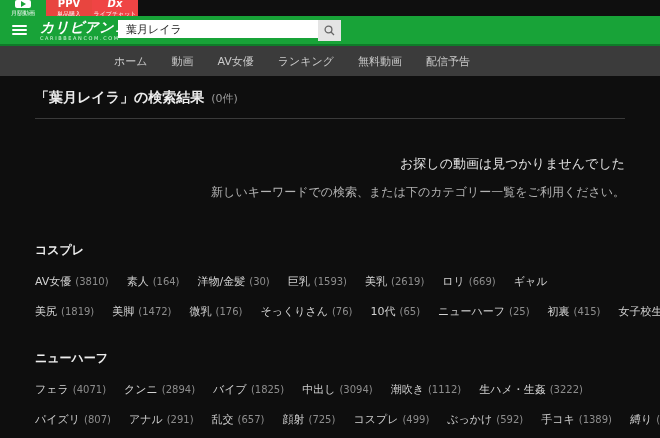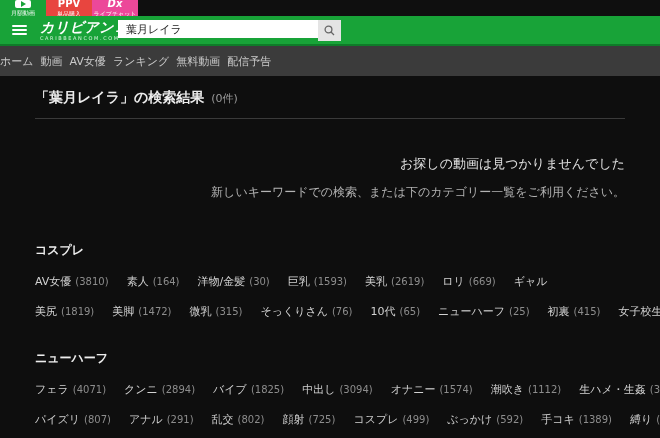--- a/index.html
+++ b/index.html
@@ -8,42 +8,42 @@
     background:#0e0e0e;
     font-family:"DejaVu Sans","Liberation Sans",sans-serif;
     overflow:hidden; position:relative;
   }
   
   .topbar { height:16px; background:#0f0f0f; display:flex; align-items:stretch; }
   .top-btn { width:46px; display:flex; flex-direction:column; align-items:center; justify-content:center; gap:2px; cursor:pointer; }
   .top-btn .lbl { font-size:6px; color:#fff; line-height:1; letter-spacing:0; }
   .btn-monthly { background:#18a338; }
   .btn-ppv { background:#e8453f; }
-  .btn-live { background:#ec4899;align-items:center; }
+  .btn-live { background:#ef4444;align-items:center; }
   .play-badge { width:16px; height:11px; background:#fff; border-radius:2px; display:flex; align-items:center; justify-content:center; }
   .play-badge::after { content:''; display:block; margin-left:1px;
     border-left:5px solid #18a338; border-top:3px solid transparent; border-bottom:3px solid transparent; }
   .ppv-title { font-size:10px; font-weight:bold; color:#fff; line-height:1; }
   .dx-title { font-size:10px; font-weight:bold; color:#fff; line-height:1; font-style:italic; }
   
   .greenbar { height:30px; background:#18a338; position:relative; display:flex; align-items:center;
     border-bottom:2px solid #0f7c29; }
   .hamburger { margin-left:12px; width:15px; cursor:pointer; }
   .hamburger span { display:block; height:2px; background:#fff; margin:2px 0; border-radius:1px; }
   .logo { margin-left:13px; display:flex; flex-direction:column; cursor:pointer; line-height:1; }
   .logo-main { font-size:14px; font-weight:bold; font-style:italic; color:#fff; letter-spacing:.5px; }
   .logo-sub { font-size:5px; color:#d6f3dd; letter-spacing:1.6px; margin-top:2px; }
   .search-input { position:absolute; left:118px; top:4px; width:200px; height:18px;
     border:none; outline:none; font-size:11px; color:#222; padding:0 8px;
     font-family:"DejaVu Sans","Liberation Sans",sans-serif; }
   .search-btn { position:absolute; left:318px; top:4px; width:23px; height:21px;
     background:#e4e4e4; border:none; cursor:pointer; display:flex; align-items:center; justify-content:center; }
   
   .navbar { height:30px; background:#3b3b3b; display:flex; align-items:center;
-    justify-content:flex-start; padding-right:76px; gap:7px; }
+    justify-content:center; padding-right:76px; gap:24px; }
   .nav-link { font-size:11px; color:#c9c9c9; text-decoration:none; cursor:pointer; }
   
   .content { padding:0 35px; }
   .page-title { margin-top:13px; font-size:14px; font-weight:bold; color:#ededed; }
   .result-count { font-size:11px; color:#9a9a9a; font-weight:normal; margin-left:7px; }
   .divider { margin-top:11px; border-bottom:1px solid #3a3a3a; }
   .empty { text-align:right; margin-top:36px; }
   .empty-title { font-size:13px; color:#e2e2e2; }
   .empty-sub { font-size:12px; color:#b4b4b4; margin-top:11px; }
   .cat-section { margin-top:41px; }
@@ -153,21 +153,21 @@
           <span class="tag">
             <span class="tag-label">美尻</span>
             <span class="tag-count">(1819)</span>
           </span>
           <span class="tag">
             <span class="tag-label">美脚</span>
             <span class="tag-count">(1472)</span>
           </span>
           <span class="tag">
             <span class="tag-label">微乳</span>
-            <span class="tag-count">(315)</span>
+            <span class="tag-count">(176)</span>
           </span>
           <span class="tag">
             <span class="tag-label">そっくりさん</span>
             <span class="tag-count">(76)</span>
           </span>
           <span class="tag">
             <span class="tag-label">10代</span>
             <span class="tag-count">(65)</span>
           </span>
           <span class="tag">
@@ -199,44 +199,40 @@
           </span>
           <span class="tag">
             <span class="tag-label">バイブ</span>
             <span class="tag-count">(1825)</span>
           </span>
           <span class="tag">
             <span class="tag-label">中出し</span>
             <span class="tag-count">(3094)</span>
           </span>
           <span class="tag">
-            <span class="tag-label">オナニー</span>
-            <span class="tag-count">(1574)</span>
-          </span>
-          <span class="tag">
             <span class="tag-label">潮吹き</span>
             <span class="tag-count">(1112)</span>
           </span>
           <span class="tag">
             <span class="tag-label">生ハメ・生姦</span>
             <span class="tag-count">(3222)</span>
           </span>
         </div>
         <div class="tag-row">
           <span class="tag">
             <span class="tag-label">パイズリ</span>
             <span class="tag-count">(807)</span>
           </span>
           <span class="tag">
             <span class="tag-label">アナル</span>
             <span class="tag-count">(291)</span>
           </span>
           <span class="tag">
             <span class="tag-label">乱交</span>
-            <span class="tag-count">(802)</span>
+            <span class="tag-count">(657)</span>
           </span>
           <span class="tag">
             <span class="tag-label">顔射</span>
             <span class="tag-count">(725)</span>
           </span>
           <span class="tag">
             <span class="tag-label">コスプレ</span>
             <span class="tag-count">(499)</span>
           </span>
           <span class="tag">

